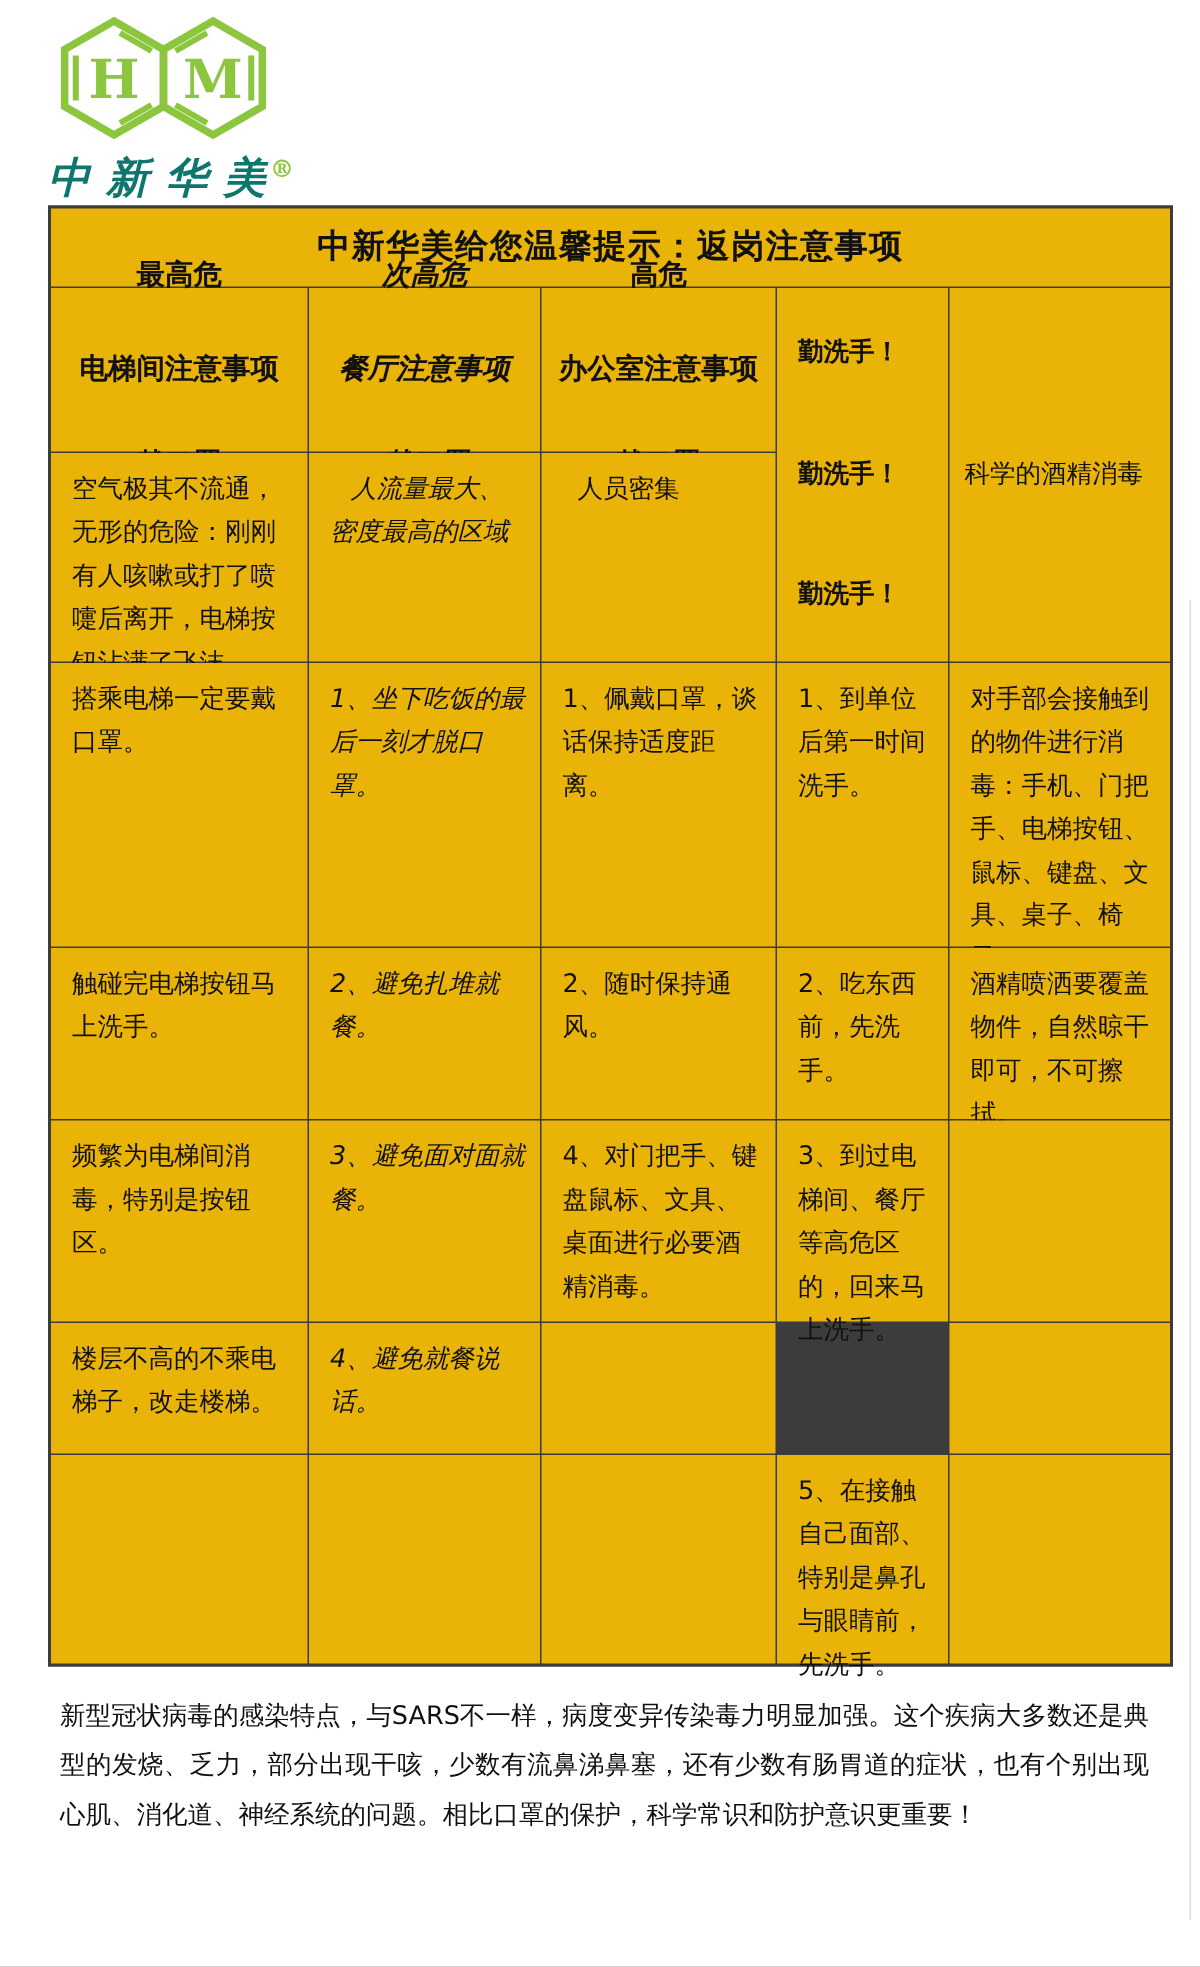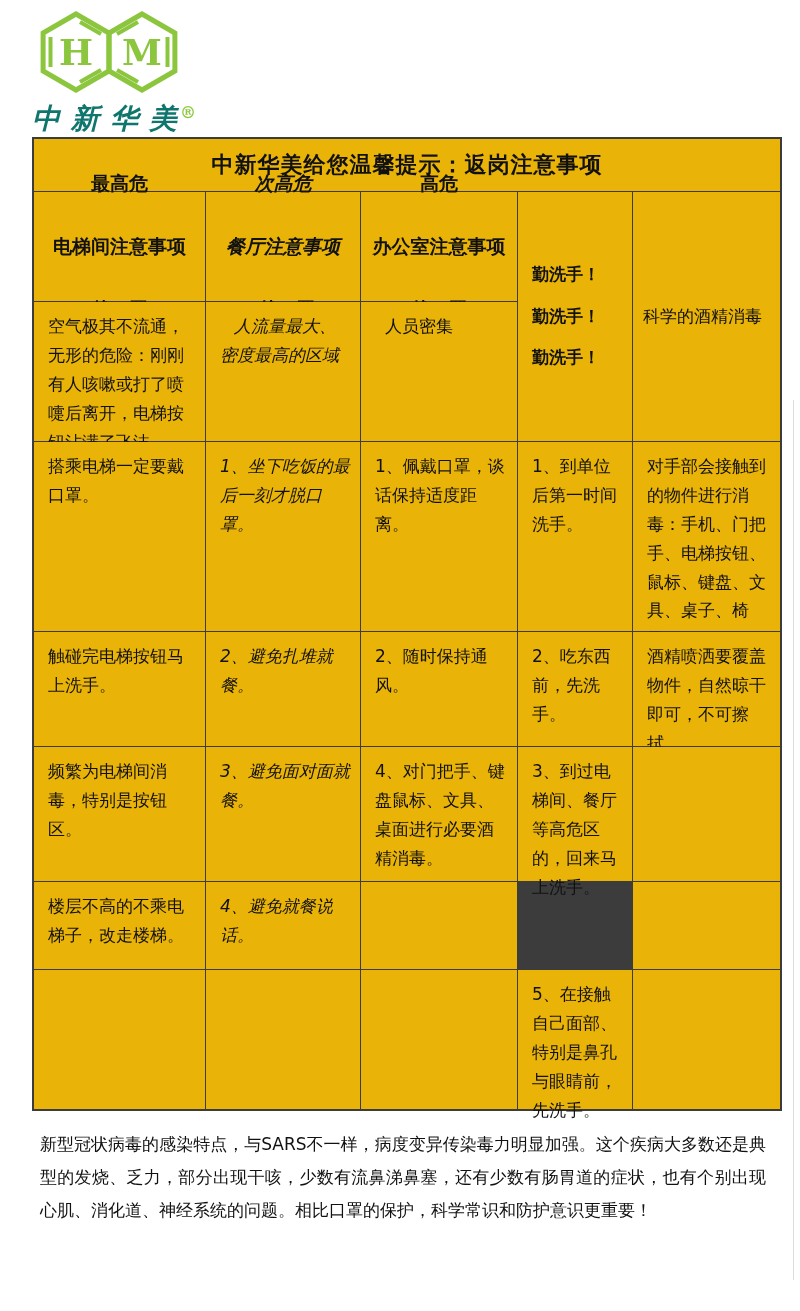--- a/index.html
+++ b/index.html
@@ -39,21 +39,21 @@
     display:flex;align-items:center;justify-content:center;
     font-size:22px;font-weight:bold;letter-spacing:1px;padding:0;
   }
   .c-head{
     display:flex;flex-direction:column;align-items:center;justify-content:center;
     text-align:center;font-size:19px;font-weight:bold;line-height:1.85;padding:0 2px;
   }
   .c-handwash{
     grid-column:4;grid-row:2 / span 2;
     display:flex;flex-direction:column;justify-content:center;
-    font-size:17px;font-weight:bold;line-height:2.45;padding:0 0 0 14px;
+    font-size:17px;font-weight:bold;line-height:2.45;padding:0 0 0 14px;gap:39px;
   }
   .c-alcohol{
     grid-column:5;grid-row:2 / span 2;
     display:flex;align-items:center;
     font-size:17px;padding:0 4px 0 10px;
   }
   .col1{grid-column:1;} .col2{grid-column:2;font-style:italic;} .col3{grid-column:3;}
   .col4{grid-column:4;} .col5{grid-column:5;}
   .r2{grid-row:2;gap:28px;} .r3{grid-row:3;} .r4{grid-row:4;} .r5{grid-row:5;}
   .r6{grid-row:6;} .r7{grid-row:7;} .r8{grid-row:8;}

